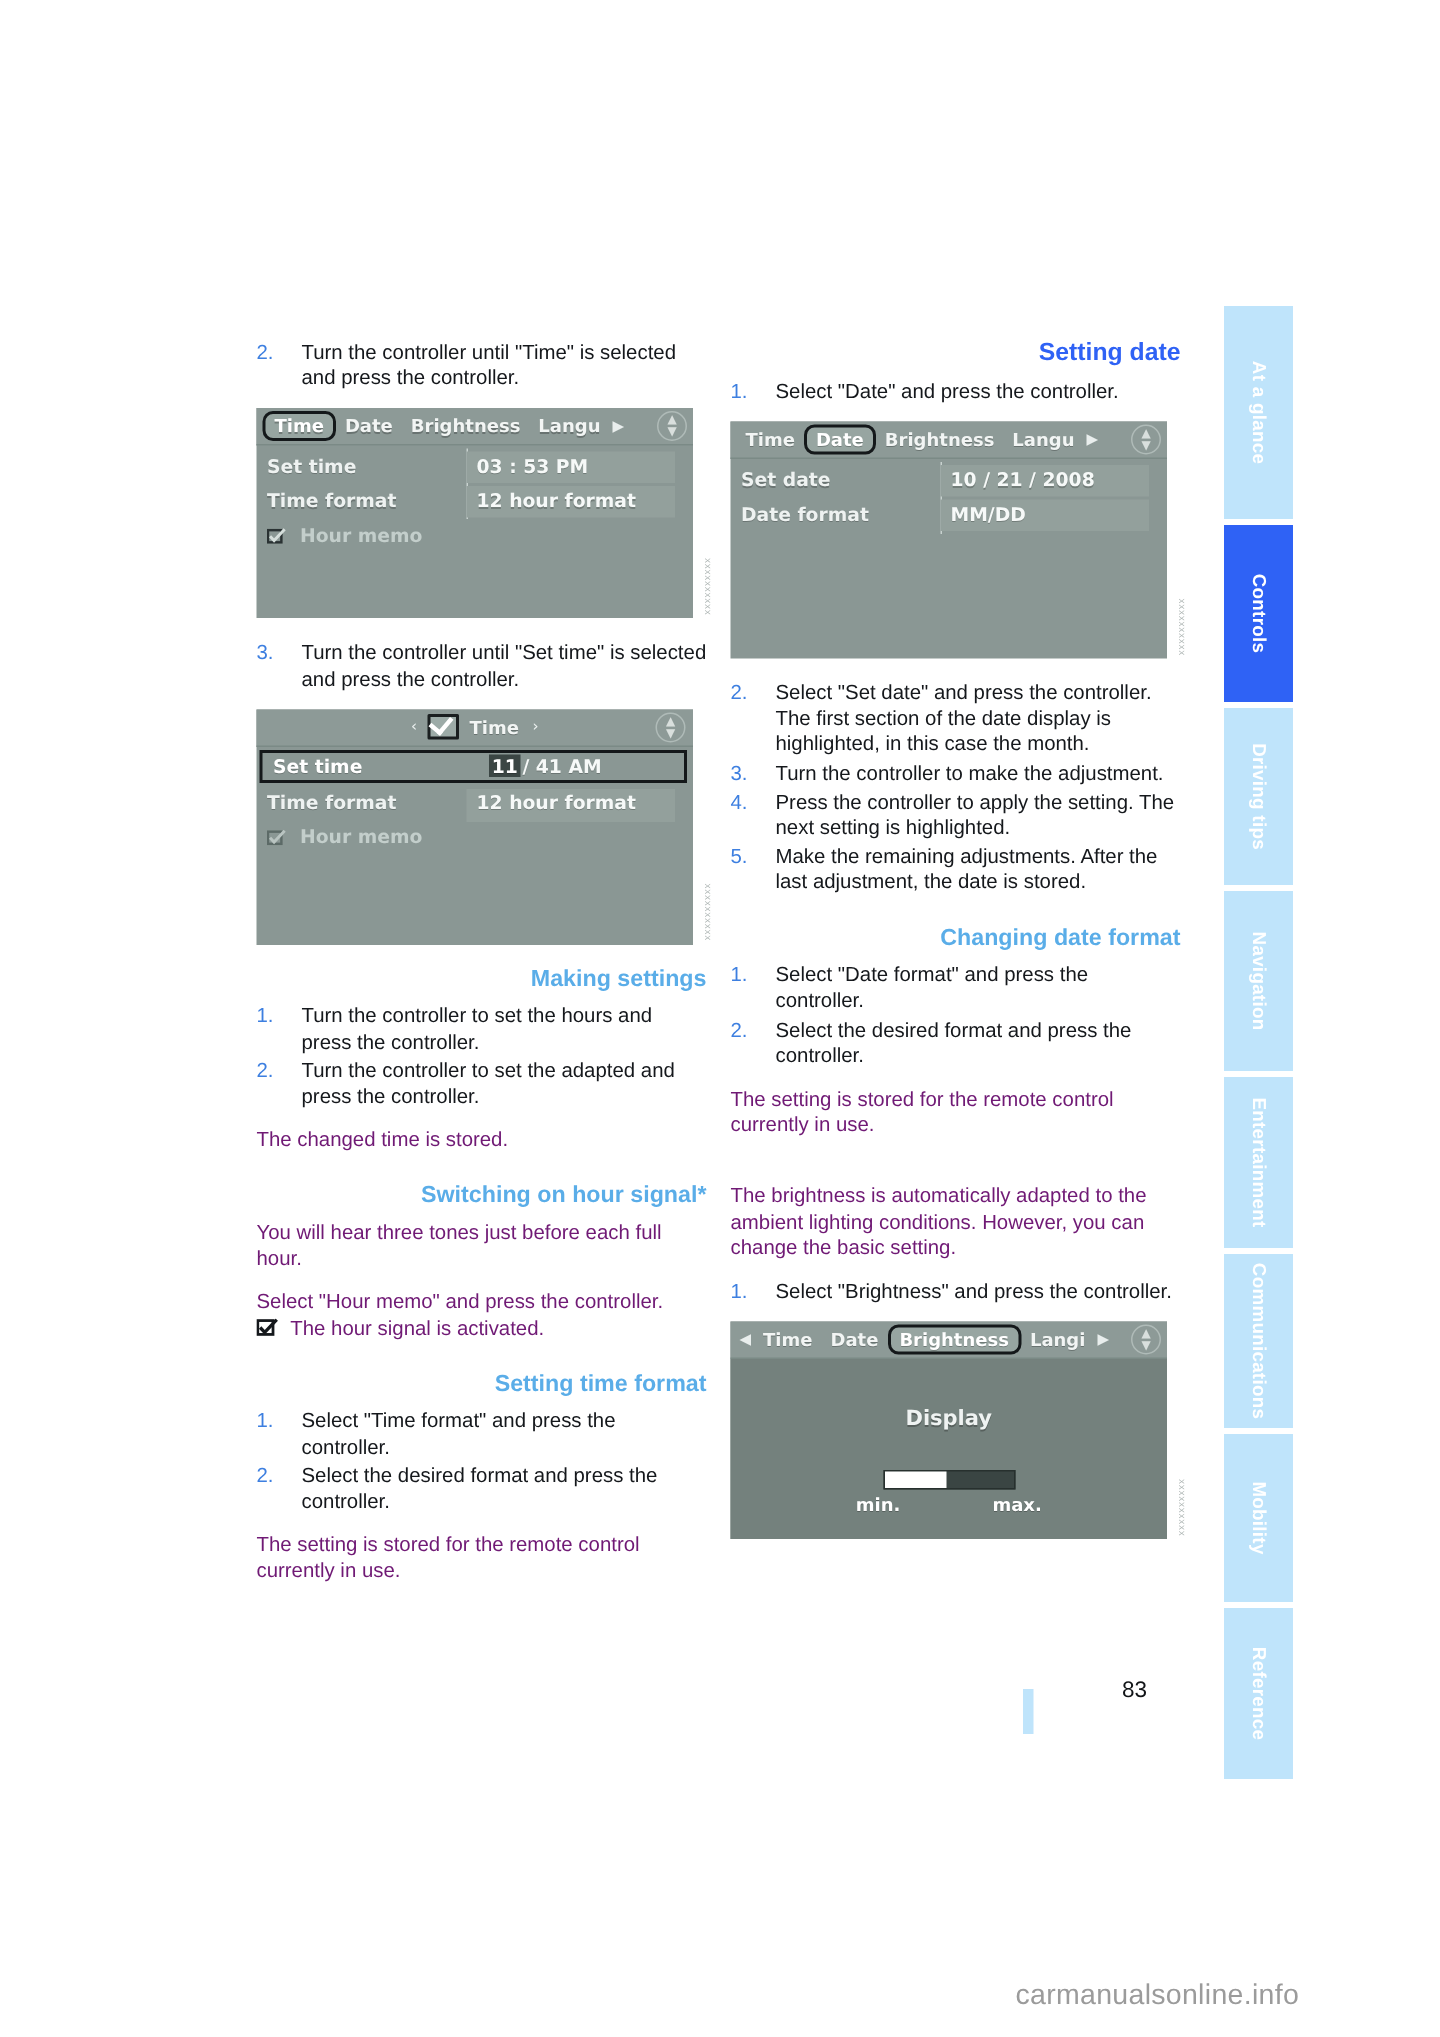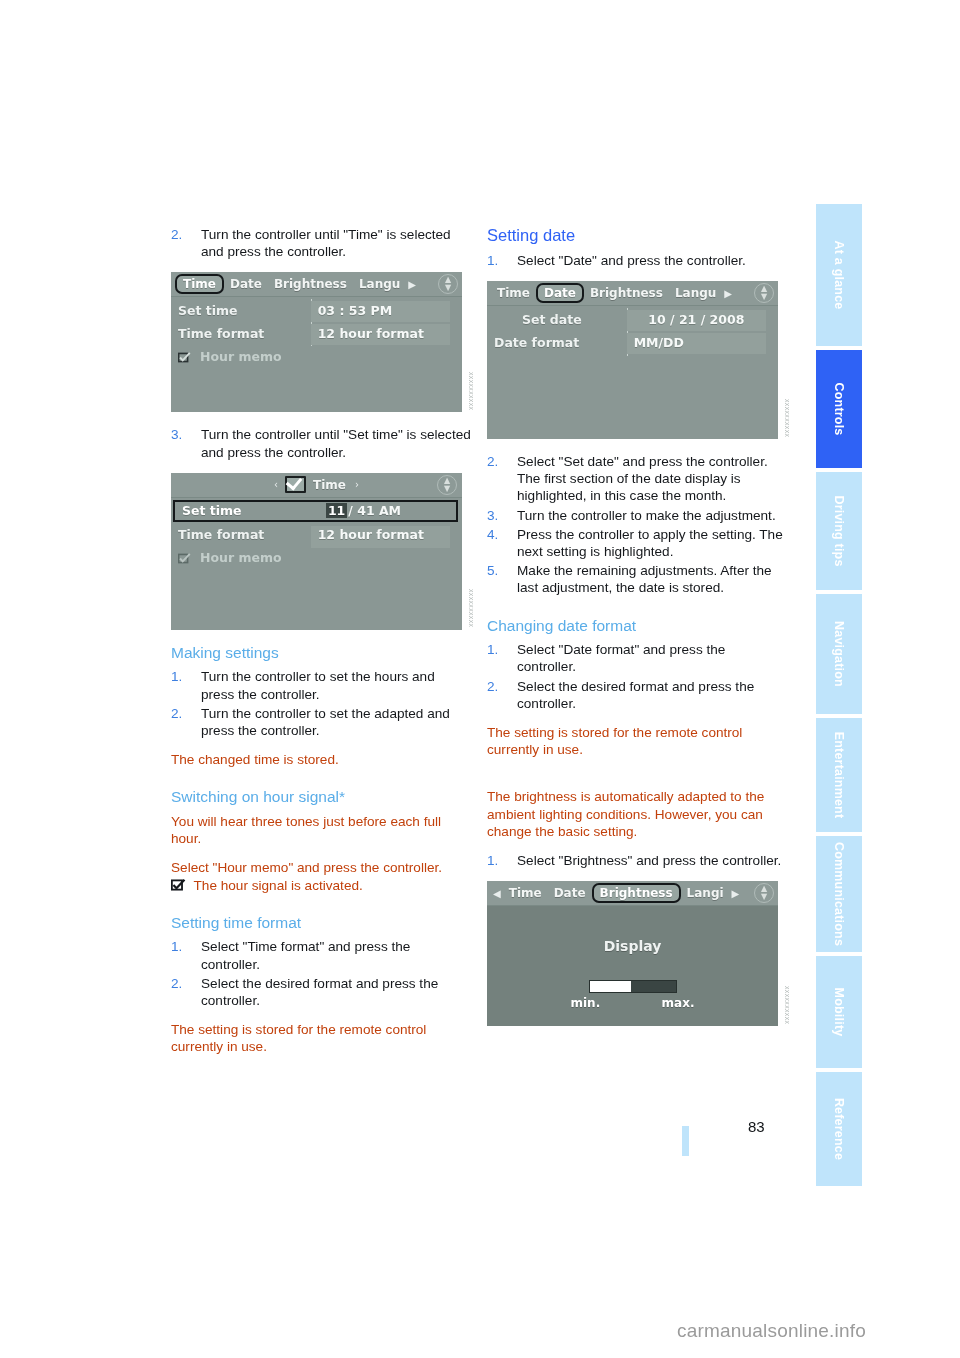--- a/index.html
+++ b/index.html
@@ -62,30 +62,31 @@
     top: 226px;
     width: 300px;
   }
   #col-left  { left: 171px; }
   #col-right { left: 487px; }
 
   
   h2.section {
     color: #5aade8;
     font-size: 15.5px;
-    font-weight: normal;
+    font-weight: bold;
     margin: 0 0 6px 0;
     line-height: 1.2;
+    text-align: right;
   }
   h2.section.strong {
     color: #2f62f5;
     font-size: 16.5px;
   }
   p.body {
-    color: #c2410c;
+    color: #701a75;
     font-size: 13.6px;
     line-height: 17.2px;
     margin: 0 0 12px 0;
   }
   ol.steps {
     list-style: none;
     margin: 0 0 12px 0;
     padding: 0;
   }
   ol.steps li {
@@ -535,21 +536,21 @@
           <span class="arr">▶</span>
           <span class="compass">
               <span>▲</span>
               <span>▼</span>
             </span>
         </div>
         <div class="shot-body" style="height:131px;">
           <div class="split-line" style="height:48px;"></div>
           <div class="val-panel" style="top:2px;width:48%;height:21px;"></div>
           <div class="val-panel" style="top:25px;width:48%;height:21px;"></div>
-          <div class="row" style="position:relative;z-index:2;margin-top:2px;margin-left:28px;">
+          <div class="row" style="position:relative;z-index:2;margin-top:2px;">
             <span class="lbl">Set date</span>
             <span class="val">10 / 21 / 2008</span>
           </div>
           <div class="row" style="position:relative;z-index:2;margin-top:1px;">
             <span class="lbl">Date format</span>
             <span class="val">MM/DD</span>
           </div>
         </div>
       </div>
       <span class="idcode">XXXXXXXXXX</span>

